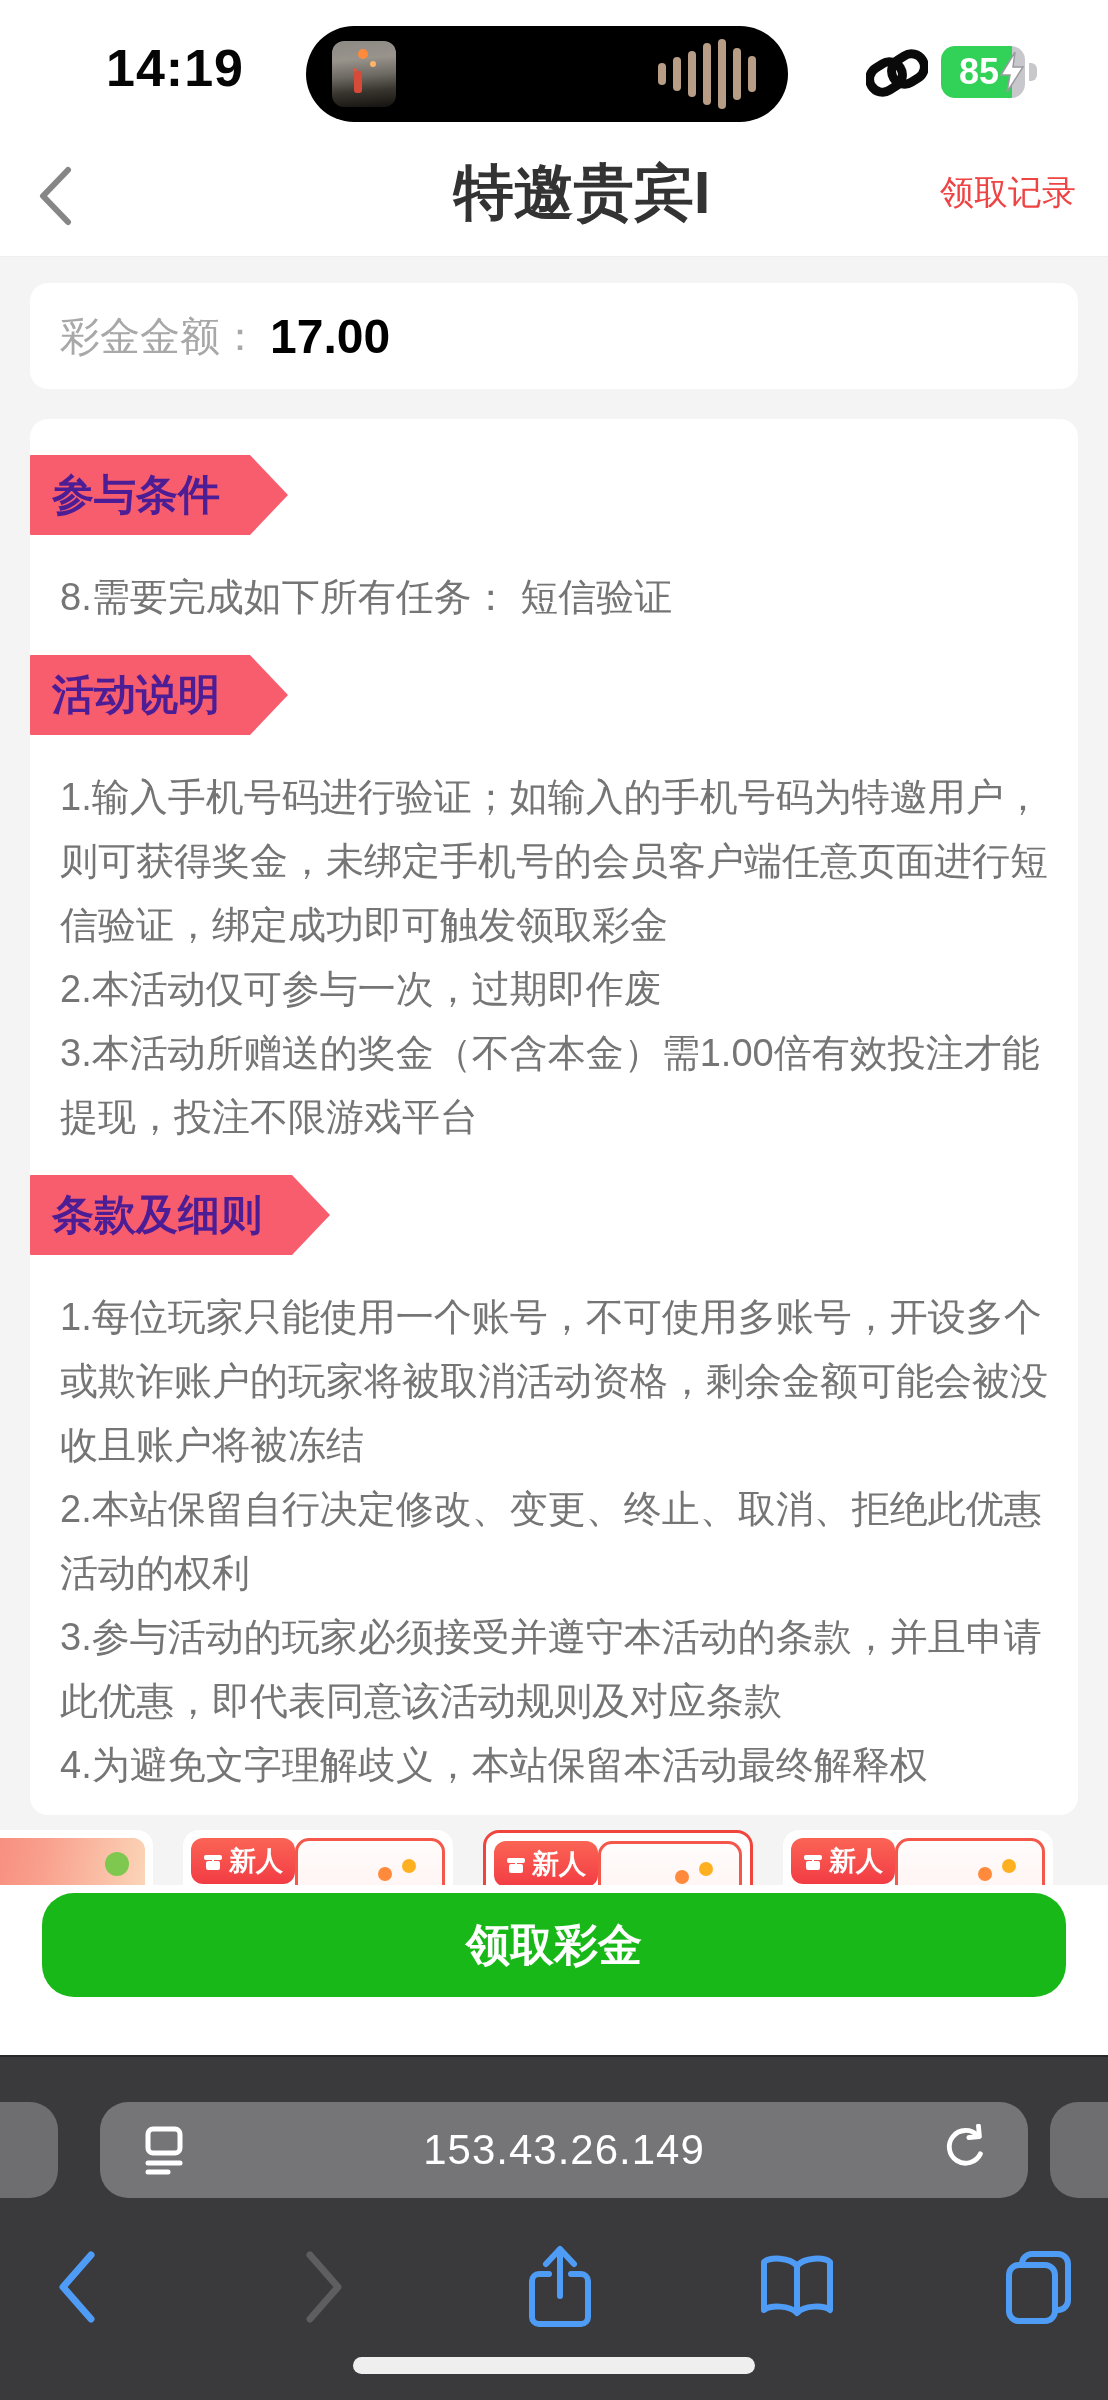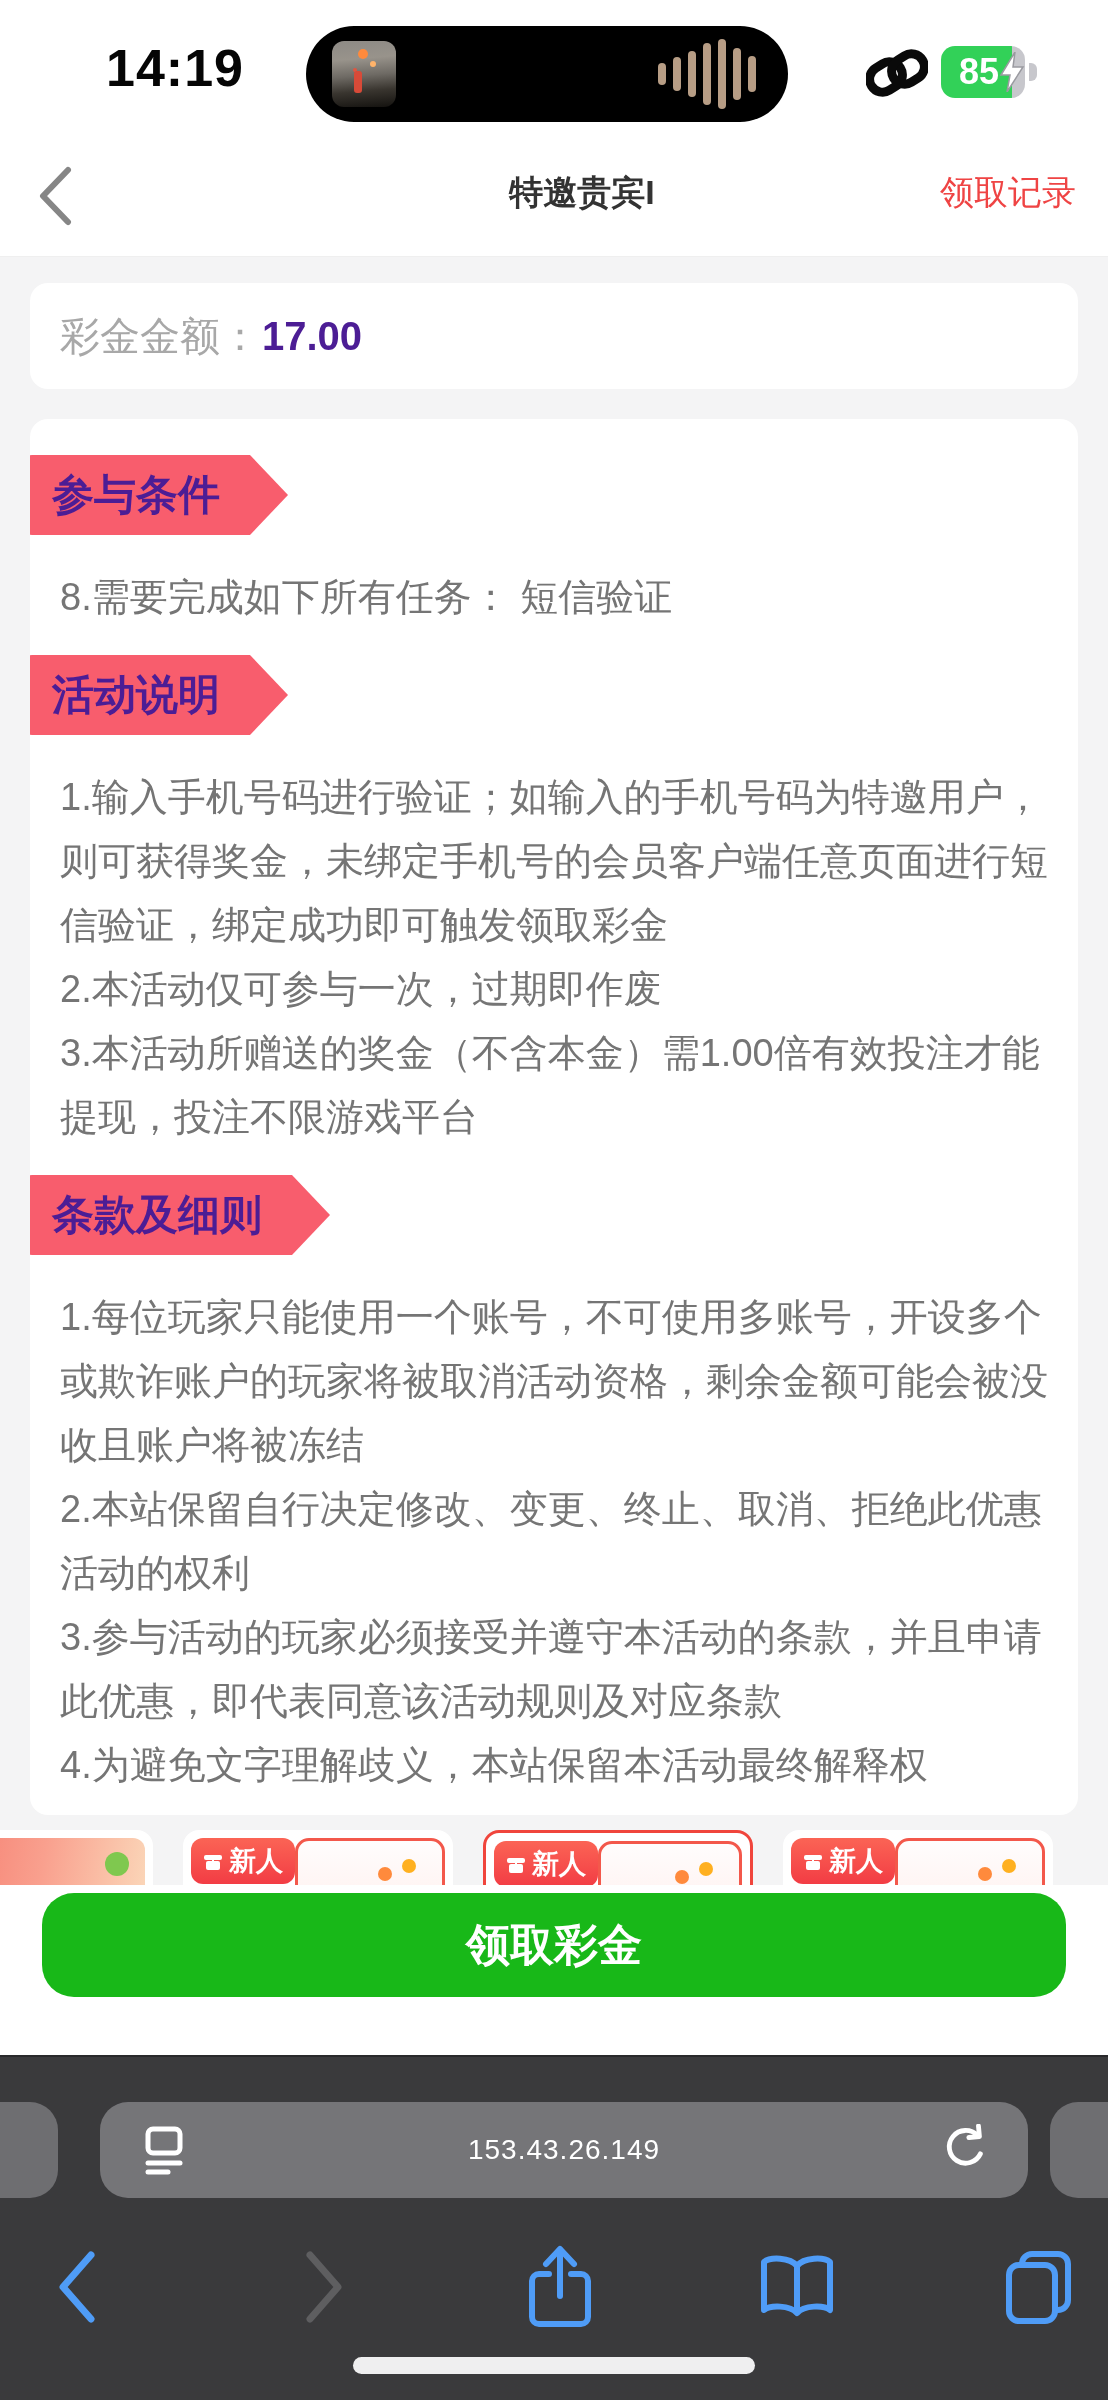--- a/index.html
+++ b/index.html
@@ -34,30 +34,30 @@
     background: linear-gradient(to right,#32d158 0%,#32d158 84%,#c7c7cc 84%,#c7c7cc 100%); }
   .battery-num { position:absolute; left:8px; top:0; width:60px; height:52px; display:flex; align-items:center; justify-content:center;
     color:#fff; font-size:36px; font-weight:700; }
   .battery-bolt { position:absolute; left:58px; top:6px; }
   .battery-cap { position:absolute; right:0; top:17px; width:8px; height:18px; background:#c7c7cc; border-radius:0 6px 6px 0; }
 
   
   .nav-bar { position:absolute; top:130px; left:0; width:1108px; height:127px; background:#fff; border-bottom:1px solid #efefef; z-index:25; }
   .nav-back { position:absolute; left:38px; top:34px; width:48px; height:64px; display:flex; align-items:center; }
   .nav-title { position:absolute; left:16px; right:0; top:0; height:126px; display:flex; align-items:center; justify-content:center;
-    font-size:34px; font-weight:700; color:#333;padding-left:40px; }
+    font-size:60px; font-weight:700; color:#333;padding-left:40px; }
   .nav-action { position:absolute; right:32px; top:0; height:126px; display:flex; align-items:center; font-size:34px; color:#ef4444; }
 
   
   .page-scroll { position:absolute; top:257px; left:0; width:1108px; height:1628px; background:#f4f4f5; overflow:hidden; }
 
   .amount-card { margin:26px 30px 0; height:106px; background:#fff; border-radius:18px;
     display:flex; align-items:center; padding:0 30px; }
   .amount-label { font-size:40px; color:#a8a8a8; }
-  .amount-value { font-size:40px; font-weight:700; color:#4c1d95; margin-left:2px; }
+  .amount-value { font-size:48px; font-weight:700; color:#000000; margin-left:10px; }
 
   .main-card { margin:30px 30px 0; height:1396px; background:#fff; border-radius:18px; padding:36px 0 10px; overflow:hidden; }
 
   .ribbon { position:relative; display:inline-flex; align-items:center; height:80px; margin-left:-12px;
     background:#f85d6d; color:#4c1d95; font-size:42px; font-weight:700; padding:0 30px 0 34px; border-radius:14px 0 0 14px; }
   .ribbon::after { content:""; position:absolute; left:100%; top:0; width:0; height:0;
     border-top:40px solid transparent; border-bottom:40px solid transparent; border-left:38px solid #f85d6d; }
 
   .section { margin-top:26px; }
   .section:first-child { margin-top:0; }
@@ -86,21 +86,21 @@
     border-radius:32px; color:#fff; font-size:44px; font-weight:600; display:flex; align-items:center; justify-content:center;
     font-family:inherit; }
 
   
   .browser-chrome { position:absolute; top:2055px; left:0; width:1108px; height:345px; background:#3a3a3c; border-top:2px solid #29292b; z-index:20; }
   .url-pill { position:absolute; left:100px; right:80px; top:45px; height:96px; background:#757578; border-radius:28px; }
   .tab-fragment { position:absolute; top:45px; height:96px; width:92px; background:#6e6e71; border-radius:28px; }
   .tab-fragment.left { left:-34px; }
   .tab-fragment.right { right:-34px; }
   .url-text { position:absolute; left:0; right:0; top:0; height:96px; display:flex; align-items:center; justify-content:center;
-    color:#fff; font-size:28px; letter-spacing:1px; }
+    color:#fff; font-size:42px; letter-spacing:1px; }
   .page-icon { position:absolute; left:42px; top:24px; }
   .refresh-icon { position:absolute; right:38px; top:22px; }
 
   .browser-toolbar { position:absolute; top:170px; left:0; width:1108px; height:130px; }
   .tool { position:absolute; top:0; width:120px; height:120px; display:flex; align-items:center; justify-content:center; background:none; border:none; }
   .tool.t-back { left:16px; } .tool.t-forward { left:265px; } .tool.t-share { left:500px; }
   .tool.t-book { left:737px; } .tool.t-tabs { left:979px; }
 
   .home-indicator { position:absolute; left:50%; transform:translateX(-50%); bottom:26px; width:402px; height:17px;
     border-radius:9px; background:#efeff0; }

